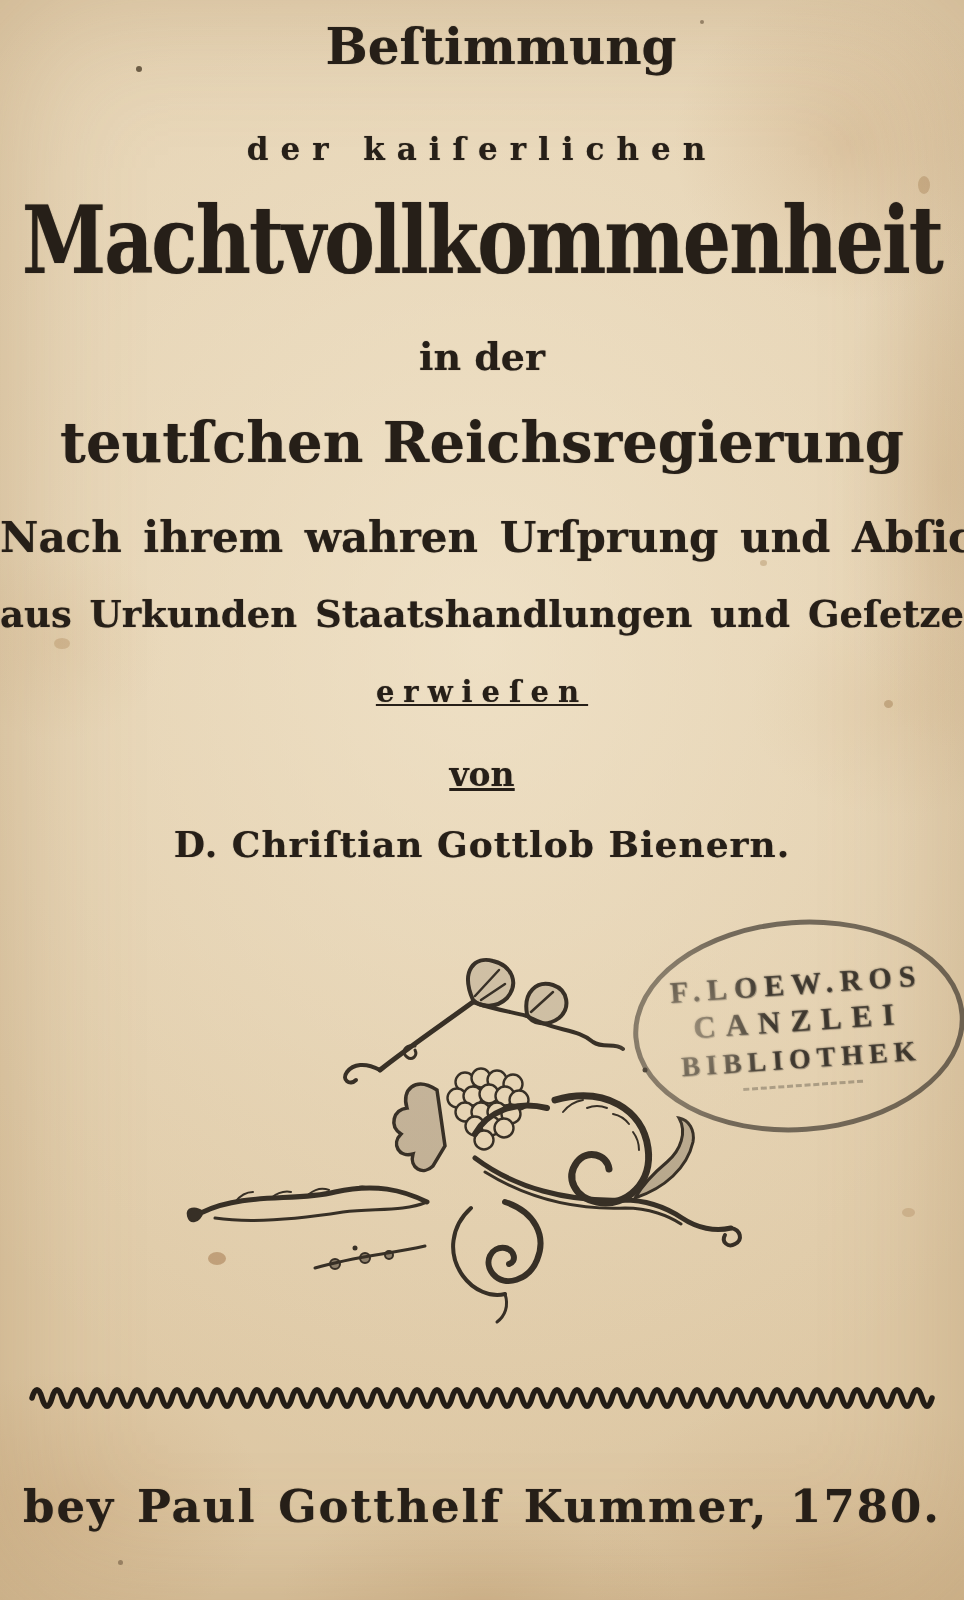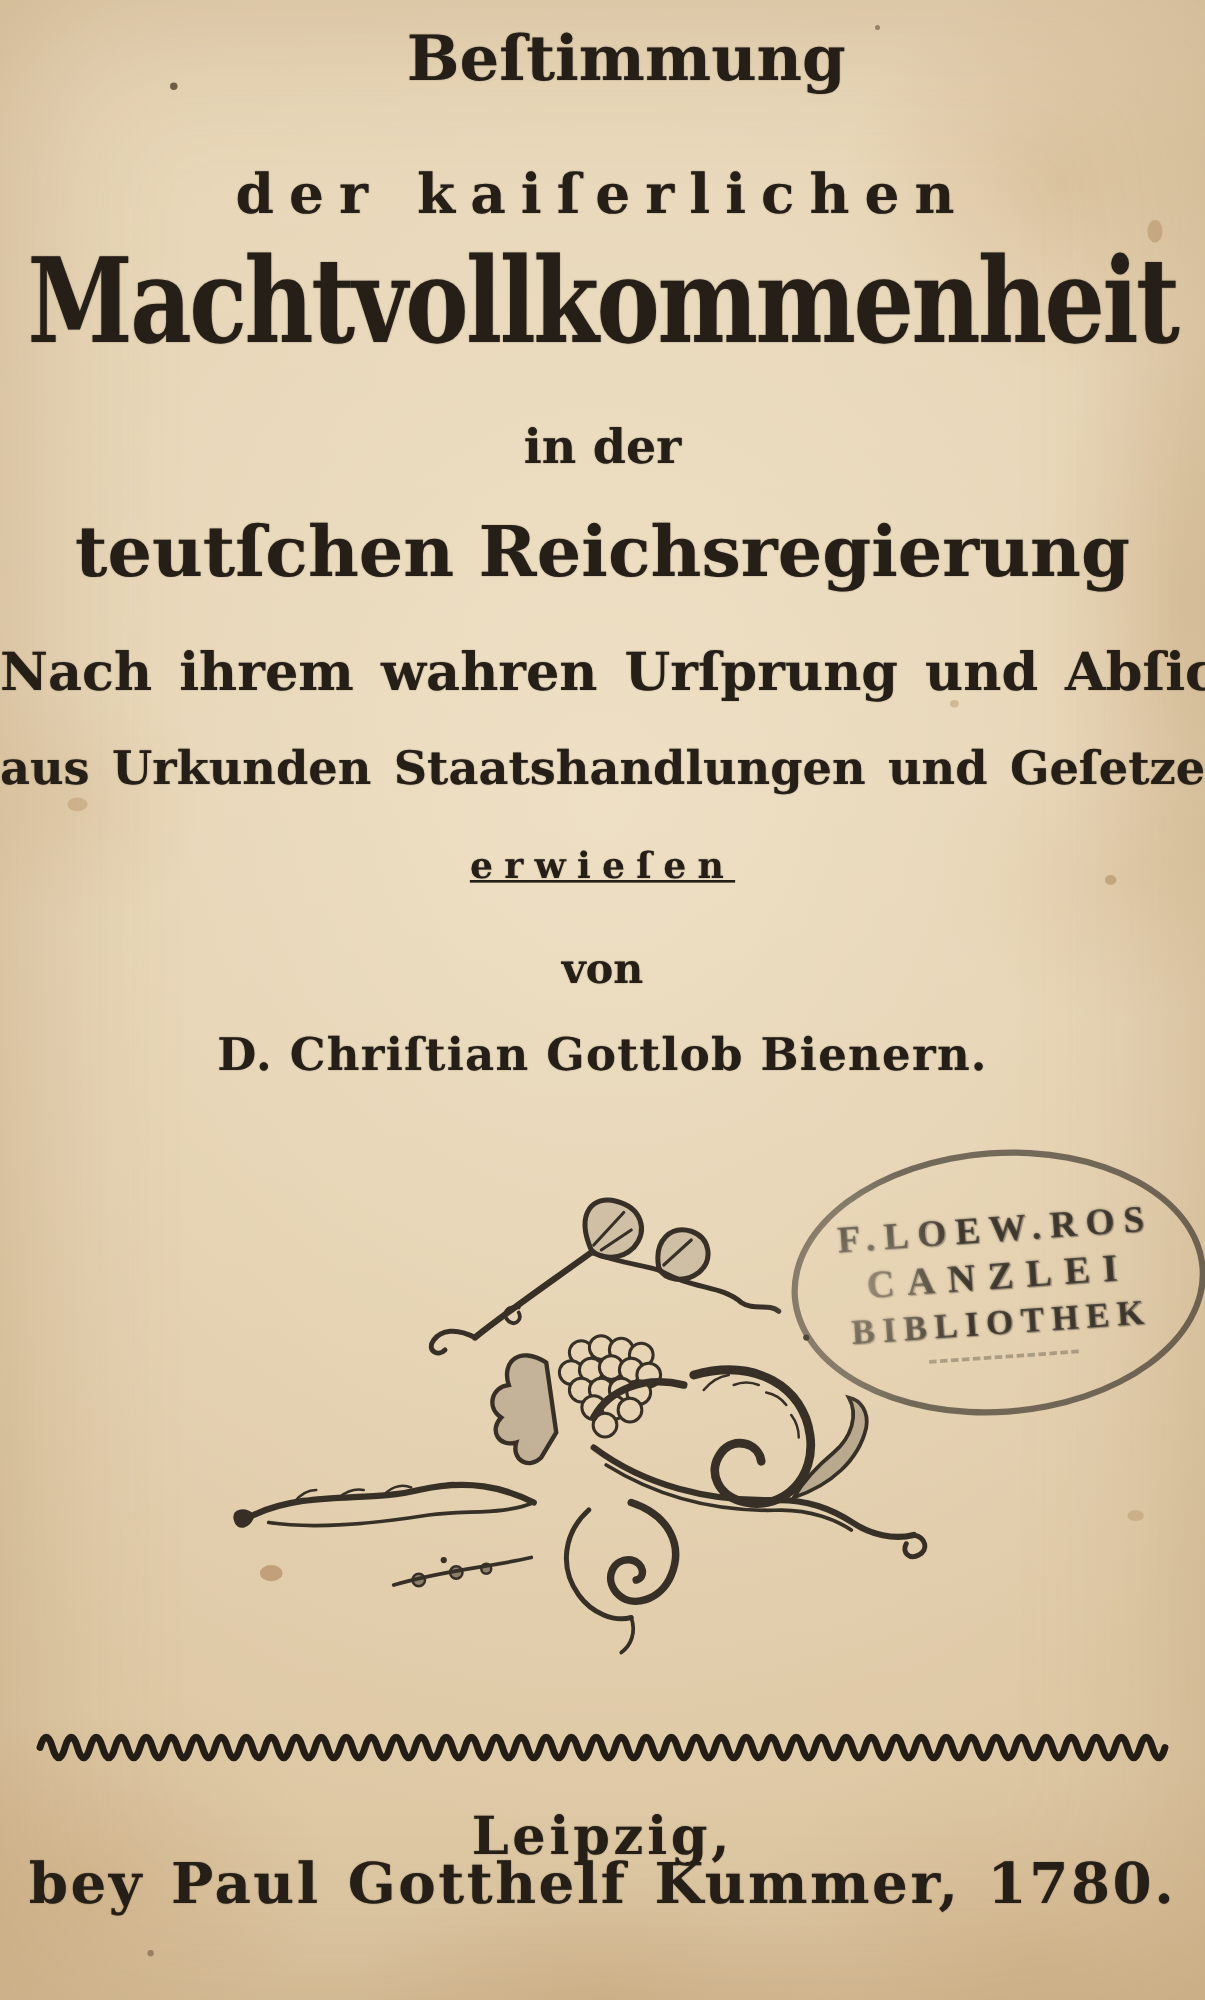--- a/index.html
+++ b/index.html
@@ -19,28 +19,28 @@
     box-shadow: inset 0 0 140px rgba(148,108,58,0.30);
     font-family:"DejaVu Serif","Liberation Serif",serif;
     color:#261f18;
   }
   .tline{
     position:absolute;left:0;width:100%;text-align:center;line-height:1;
     white-space:nowrap;font-weight:bold;
     text-shadow:0 0 1px rgba(38,31,24,0.55);
   }
   .l-bestimmung{top:22px;font-size:50px;padding-left:19px;}
-  .l-kaiserlichen{top:134px;font-size:44px;letter-spacing:12px;text-align:center;}
+  .l-kaiserlichen{top:134px;font-size:31px;letter-spacing:12px;text-align:center;}
   .l-macht{top:194px;font-size:76px;letter-spacing:-2px;transform:scaleY(1.24);transform-origin:50% 0;}
   .l-inder{top:338px;font-size:38px;}
   .l-teutschen{top:414px;font-size:56px;}
   .l-nach{top:517px;font-size:42px;word-spacing:7px;}
   .l-aus{top:596px;font-size:37px;word-spacing:5px;}
   .l-erwiesen{top:678px;font-size:29px;letter-spacing:9px;font-weight:bold;text-decoration:underline;}
-  .l-von{top:758px;font-size:33px;}
+  .l-von{top:758px;font-size:33px;text-decoration:underline;}
   .l-author{top:826px;font-size:36px;letter-spacing:1px;}
   .l-leipzig{top:1448px;font-size:42px;letter-spacing:3px;}
   .l-imprint{top:1484px;font-size:45px;letter-spacing:2px;word-spacing:4px;}
 
   .vignette{position:absolute;left:175px;top:950px;width:590px;height:380px;opacity:0.93;}
 
   .stamp{
     position:absolute;left:633px;top:920px;width:322px;height:202px;
     border:5px solid rgba(38,33,28,0.60);border-radius:50%;
     transform:rotate(-4deg);
@@ -155,21 +155,20 @@
     <div class="stamp-line stamp-l2">CANZLEI</div>
     <div class="stamp-line stamp-l3">BIBLIOTHEK</div>
     <div class="stamp-faded-line"></div>
   </div>
   <div class="stamp-fade"></div>
 
   <svg class="wavy" width="908" height="28" viewBox="0 0 908 28" xmlns="http://www.w3.org/2000/svg">
     <path id="wavepath" fill="none" stroke="#241d16" stroke-width="5.5" stroke-linecap="round" d="M4 16 c3 -11 7 -11 10 0 c3 11 7 11 10 0 c3 -11 7 -11 10 0 c3 11 7 11 10 0 c3 -11 7 -11 10 0 c3 11 7 11 10 0 c3 -11 7 -11 10 0 c3 11 7 11 10 0 c3 -11 7 -11 10 0 c3 11 7 11 10 0 c3 -11 7 -11 10 0 c3 11 7 11 10 0 c3 -11 7 -11 10 0 c3 11 7 11 10 0 c3 -11 7 -11 10 0 c3 11 7 11 10 0 c3 -11 7 -11 10 0 c3 11 7 11 10 0 c3 -11 7 -11 10 0 c3 11 7 11 10 0 c3 -11 7 -11 10 0 c3 11 7 11 10 0 c3 -11 7 -11 10 0 c3 11 7 11 10 0 c3 -11 7 -11 10 0 c3 11 7 11 10 0 c3 -11 7 -11 10 0 c3 11 7 11 10 0 c3 -11 7 -11 10 0 c3 11 7 11 10 0 c3 -11 7 -11 10 0 c3 11 7 11 10 0 c3 -11 7 -11 10 0 c3 11 7 11 10 0 c3 -11 7 -11 10 0 c3 11 7 11 10 0 c3 -11 7 -11 10 0 c3 11 7 11 10 0 c3 -11 7 -11 10 0 c3 11 7 11 10 0 c3 -11 7 -11 10 0 c3 11 7 11 10 0 c3 -11 7 -11 10 0 c3 11 7 11 10 0 c3 -11 7 -11 10 0 c3 11 7 11 10 0 c3 -11 7 -11 10 0 c3 11 7 11 10 0 c3 -11 7 -11 10 0 c3 11 7 11 10 0 c3 -11 7 -11 10 0 c3 11 7 11 10 0 c3 -11 7 -11 10 0 c3 11 7 11 10 0 c3 -11 7 -11 10 0 c3 11 7 11 10 0 c3 -11 7 -11 10 0 c3 11 7 11 10 0 c3 -11 7 -11 10 0 c3 11 7 11 10 0 c3 -11 7 -11 10 0 c3 11 7 11 10 0 c3 -11 7 -11 10 0 c3 11 7 11 10 0 c3 -11 7 -11 10 0 c3 11 7 11 10 0 c3 -11 7 -11 10 0 c3 11 7 11 10 0 c3 -11 7 -11 10 0 c3 11 7 11 10 0 c3 -11 7 -11 10 0 c3 11 7 11 10 0 c3 -11 7 -11 10 0 c3 11 7 11 10 0 c3 -11 7 -11 10 0 c3 11 7 11 10 0 c3 -11 7 -11 10 0 c3 11 7 11 10 0 c3 -11 7 -11 10 0 c3 11 7 11 10 0 c3 -11 7 -11 10 0 c3 11 7 11 10 0 c3 -11 7 -11 10 0 c3 11 7 11 10 0 c3 -11 7 -11 10 0 c3 11 7 11 10 0 c3 -11 7 -11 10 0 c3 11 7 11 10 0 c3 -11 7 -11 10 0 c3 11 7 11 10 0"></path>
   </svg>
 
-  <div class="tline l-leipzig">Leipzig,</div>
   <div class="tline l-imprint">bey Paul Gotthelf Kummer, 1780.</div>
 
   <div class="speck sp1"></div>
   <div class="speck sp2"></div>
   <div class="speck sp3"></div>
   <div class="speck sp4"></div>
   <div class="speck sp5"></div>
   <div class="speck sp6"></div>
   <div class="speck sp7"></div>
   <div class="speck sp8"></div>

